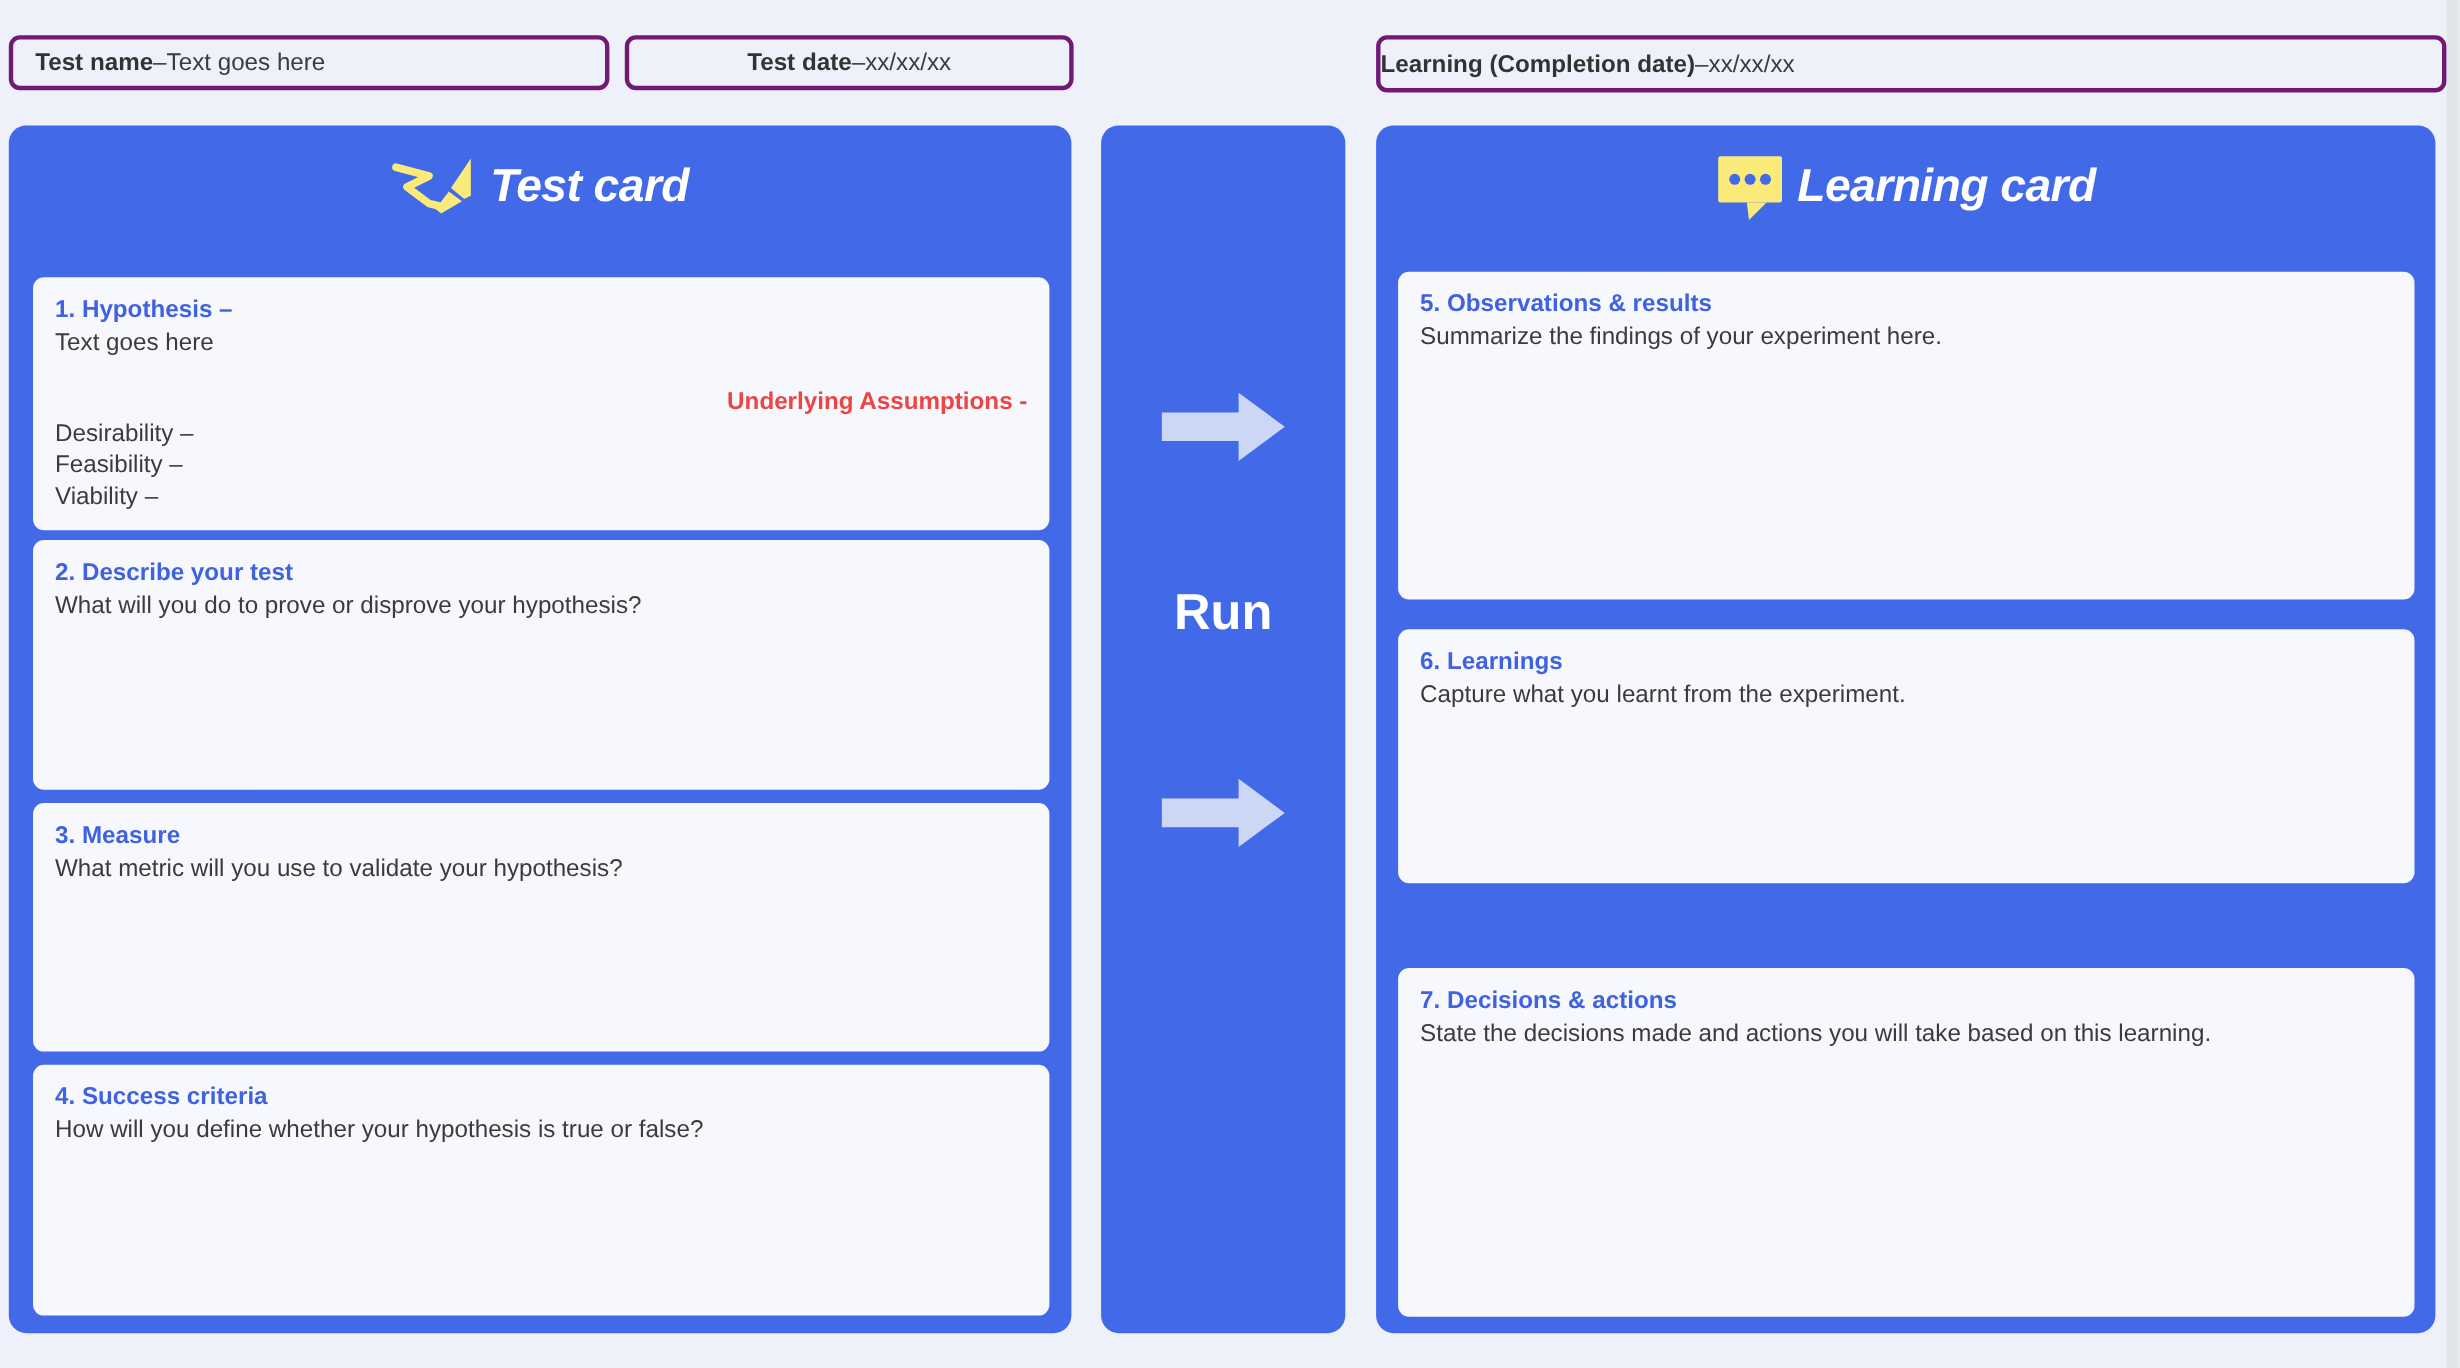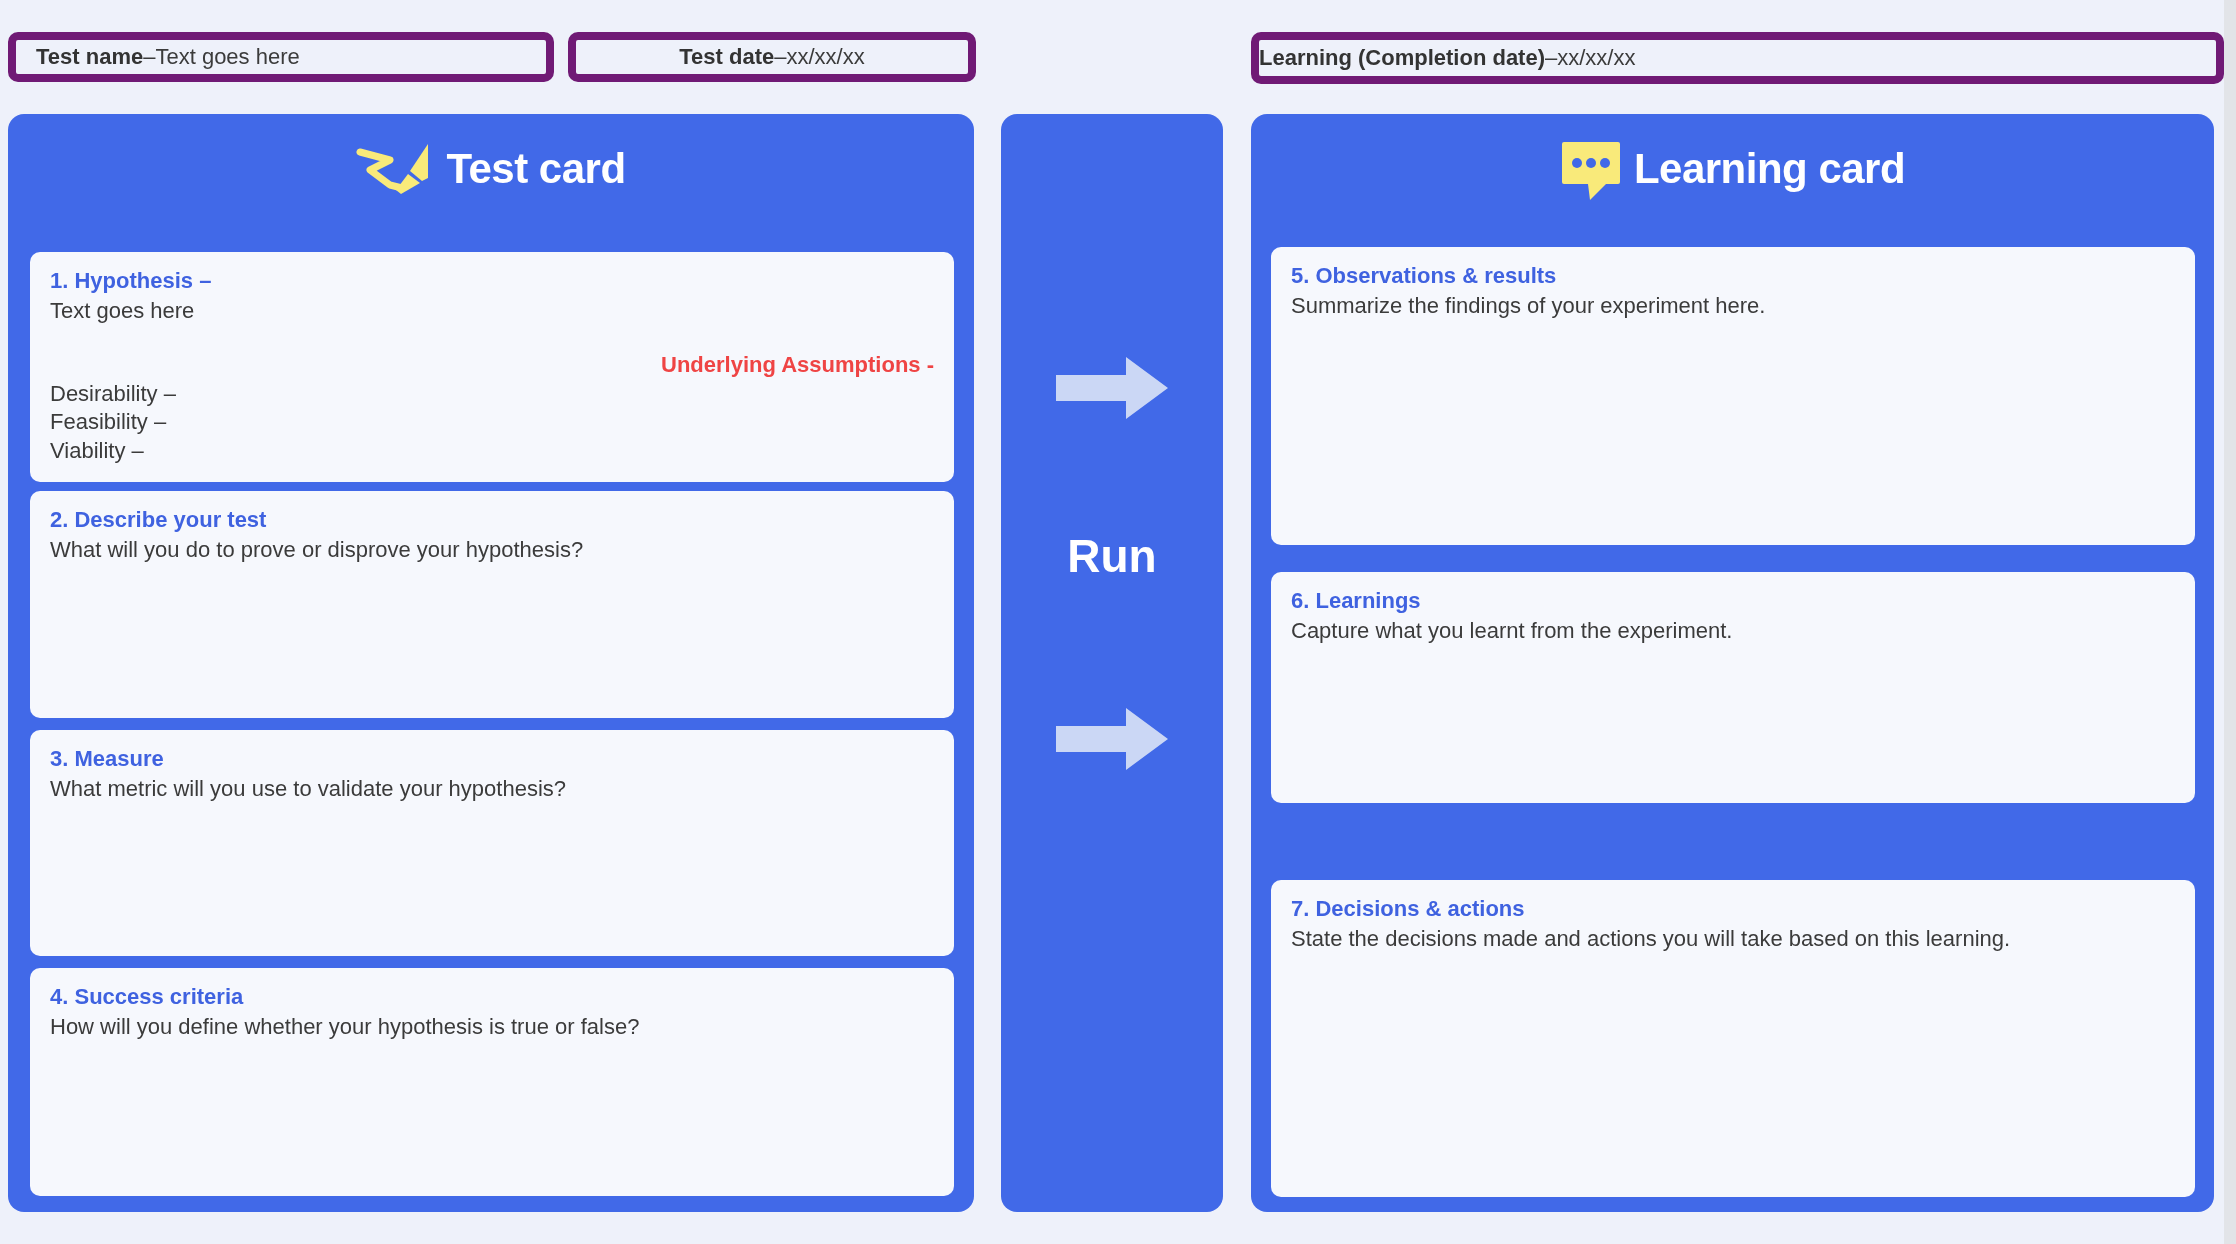--- a/index.html
+++ b/index.html
@@ -32,21 +32,21 @@
     top: 0;
     width: 2224px;
     height: 1244px;
     background: #eef1fa;
   }
 
   
   .header-field {
     position: absolute;
     background: #eef1fa;
-    border: 8px solid #701a75;
+    border: 4px solid #701a75;
     border-radius: 10px;
     display: flex;
     align-items: center;
     font-size: 22px;
     color: #3b3b3b;
     white-space: nowrap;
   }
   .header-field .hf-label { font-weight: bold; color: #333; }
   .header-field .hf-value { font-weight: normal; color: #3b3b3b; }
 
@@ -77,20 +77,21 @@
   #test-card  { left: 8px;    top: 114px; width: 966px;  height: 1098px; }
   #run-column { left: 1001px; top: 114px; width: 222px;  height: 1098px; }
   #learning-card { left: 1251px; top: 114px; width: 963px; height: 1098px; }
 
   .card-header {
     display: flex;
     align-items: center;
     justify-content: center;
     height: 110px;
     gap: 12px;
+    font-style: italic;
   }
   .card-title {
     color: #ffffff;
     font-size: 42px;
     font-weight: bold;
     letter-spacing: -0.5px;
   }
 
   
   .pencil-icon { width: 78px; height: 62px; display: block; }

